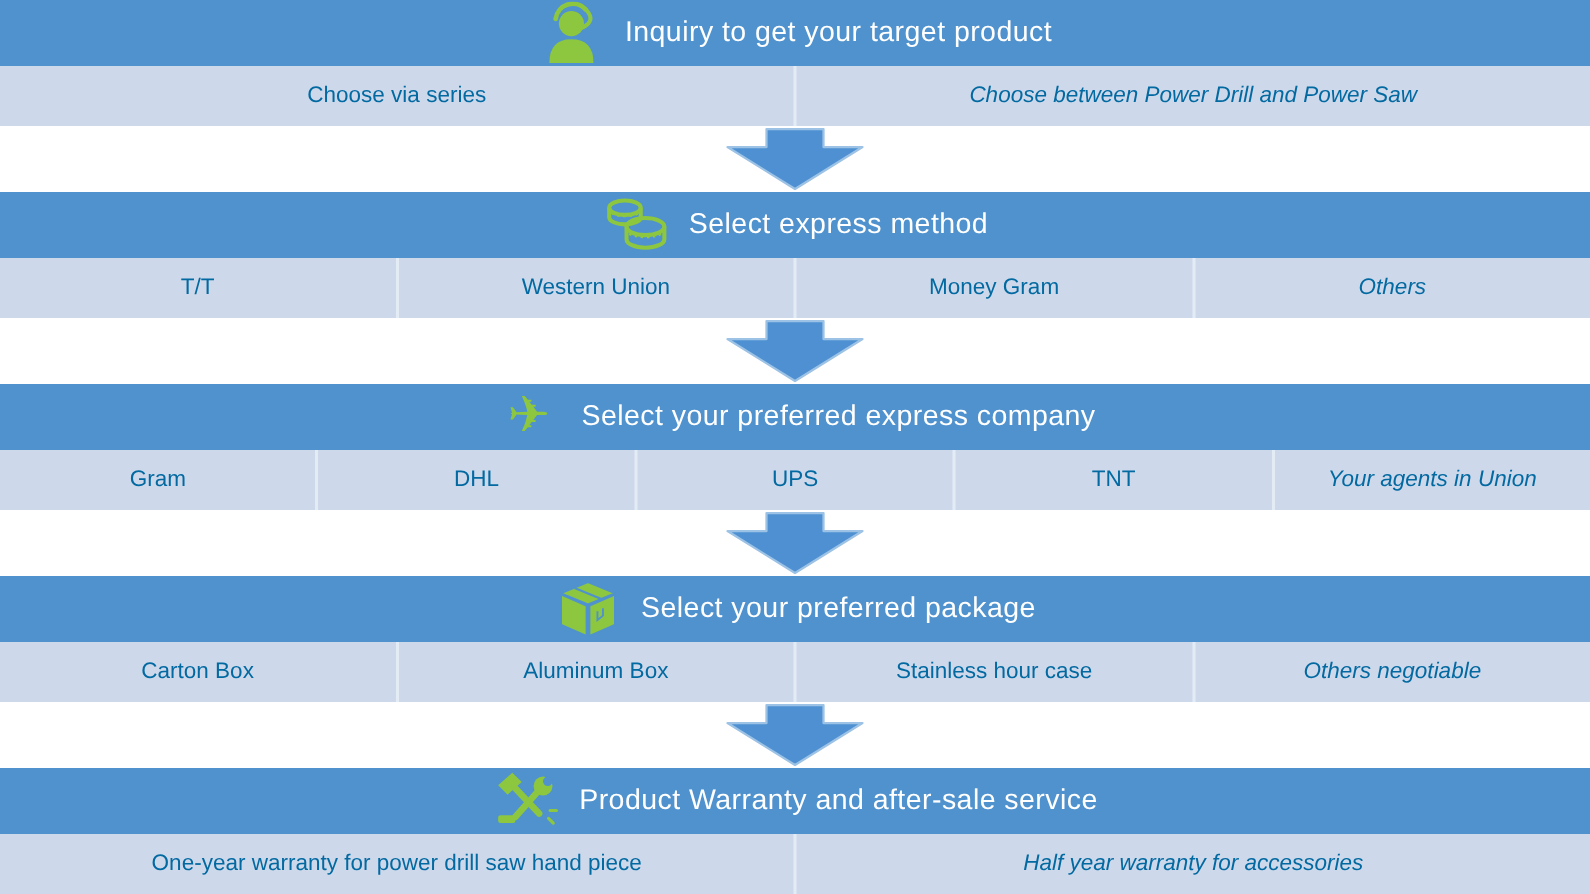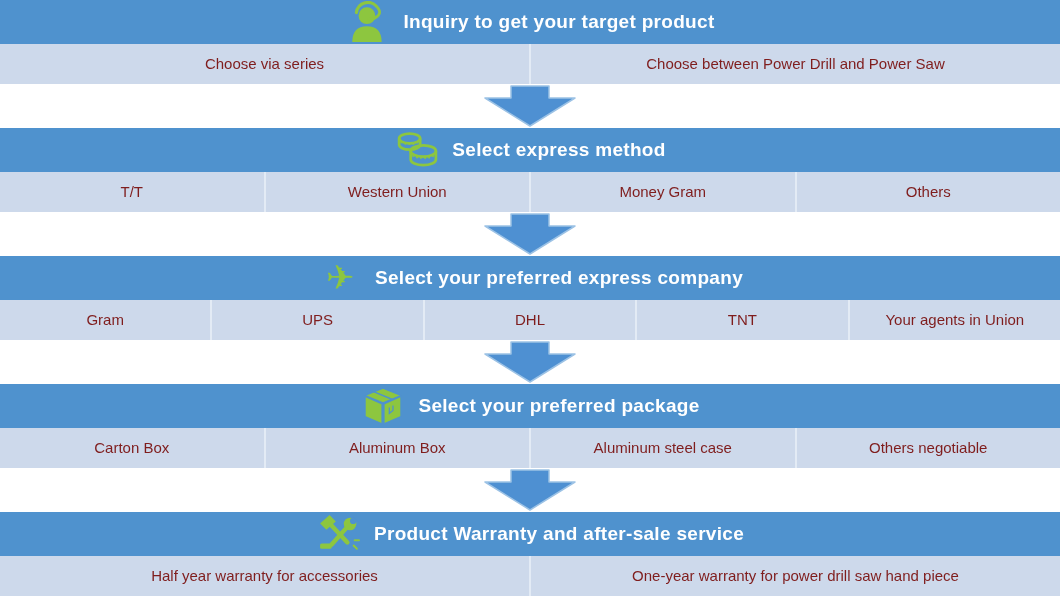--- a/index.html
+++ b/index.html
@@ -6,32 +6,32 @@
   #canvas{
     width:1060px;height:596px;overflow:hidden;background:#ffffff;
     font-family:"Liberation Sans","DejaVu Sans",sans-serif;
     -webkit-font-smoothing:antialiased;
   }
   .step-header{
     height:44px;background:#4f92ce;color:#ffffff;
     display:flex;align-items:center;justify-content:center;gap:12px;
   }
   .step-title{
-    font-size:19px;font-weight:700;letter-spacing:.3px;white-space:nowrap;
+    font-size:19px;font-weight:400;letter-spacing:.3px;white-space:nowrap;
   }
   .icon-box{width:46px;height:42px;display:flex;align-items:center;justify-content:center;flex:0 0 auto;}
   .options-row{
     height:40px;display:flex;background:#cdd9eb;
   }
   .option-cell{
     flex:1;display:flex;align-items:center;justify-content:center;text-align:left;
-    font-size:15px;color:#7f1d1d;padding:0 6px;line-height:1.15;
+    font-size:15px;color:#0369a1;padding:0 6px;line-height:1.15;
     border-right:2px solid #e3ebf5;
   }
-  .option-cell:last-child{border-right:none;}
+  .option-cell:last-child{border-right:none;font-style:italic;}
   .arrow-gap{
     height:44px;background:#ffffff;display:flex;align-items:center;justify-content:center;
   }
   .plane-glyph{
     font-family:"DejaVu Sans",sans-serif;font-size:34px;color:#8dc63f;line-height:1;
     transform:translateY(-1px);
   }
 </style>
 </head>
 <body>
@@ -92,22 +92,22 @@
 
   <div>
     <div class="step-header">
       <span class="icon-box">
         <span class="plane-glyph">✈</span>
       </span>
       <span class="step-title">Select your preferred express company</span>
     </div>
     <div class="options-row">
       <div class="option-cell">Gram</div>
+      <div class="option-cell">DHL</div>
       <div class="option-cell">UPS</div>
-      <div class="option-cell">DHL</div>
       <div class="option-cell">TNT</div>
       <div class="option-cell">Your agents in Union</div>
     </div>
   </div>
 
   <div class="arrow-gap">
     <svg width="92" height="42" viewBox="0 0 92 42">
       <polygon points="27,1 65,1 65,13 91,13 46,41 1,13 27,13" fill="#4e90d2" stroke="#9cc2e5" stroke-width="1.5" stroke-linejoin="round"></polygon>
     </svg>
   </div>
@@ -121,21 +121,21 @@
           <polygon points="37,11 21,18 21,37 37,30" fill="#8dc63f" stroke="#4f92ce" stroke-width="1"></polygon>
           <line x1="11.5" y1="6.6" x2="28.5" y2="13.6" stroke="#4f92ce" stroke-width="1.4"></line>
           <polyline points="26,21.5 26,27 29.5,24.2 29.5,19.6" fill="none" stroke="#4f92ce" stroke-width="1.2"></polyline>
         </svg>
       </span>
       <span class="step-title">Select your preferred package</span>
     </div>
     <div class="options-row">
       <div class="option-cell">Carton Box</div>
       <div class="option-cell">Aluminum Box</div>
-      <div class="option-cell">Aluminum steel case</div>
+      <div class="option-cell">Stainless hour case</div>
       <div class="option-cell">Others negotiable</div>
     </div>
   </div>
 
   <div class="arrow-gap">
     <svg width="92" height="42" viewBox="0 0 92 42">
       <polygon points="27,1 65,1 65,13 91,13 46,41 1,13 27,13" fill="#4e90d2" stroke="#9cc2e5" stroke-width="1.5" stroke-linejoin="round"></polygon>
     </svg>
   </div>
 
@@ -150,18 +150,18 @@
           <circle cx="30.5" cy="10.5" r="6" fill="#8dc63f"></circle>
           <circle cx="33.5" cy="7.5" r="3" fill="#4f92ce"></circle>
           <polygon points="33,3 40,3 40,10" fill="#4f92ce"></polygon>
           <line x1="35" y1="26" x2="39" y2="26" stroke="#8dc63f" stroke-width="2" stroke-linecap="round"></line>
           <line x1="34" y1="31" x2="37" y2="34" stroke="#8dc63f" stroke-width="2" stroke-linecap="round"></line>
         </svg>
       </span>
       <span class="step-title">Product Warranty and after-sale service</span>
     </div>
     <div class="options-row">
+      <div class="option-cell">One-year warranty for power drill saw hand piece</div>
       <div class="option-cell">Half year warranty for accessories</div>
-      <div class="option-cell">One-year warranty for power drill saw hand piece</div>
     </div>
   </div>
 
 </div>
 
 </body></html>

